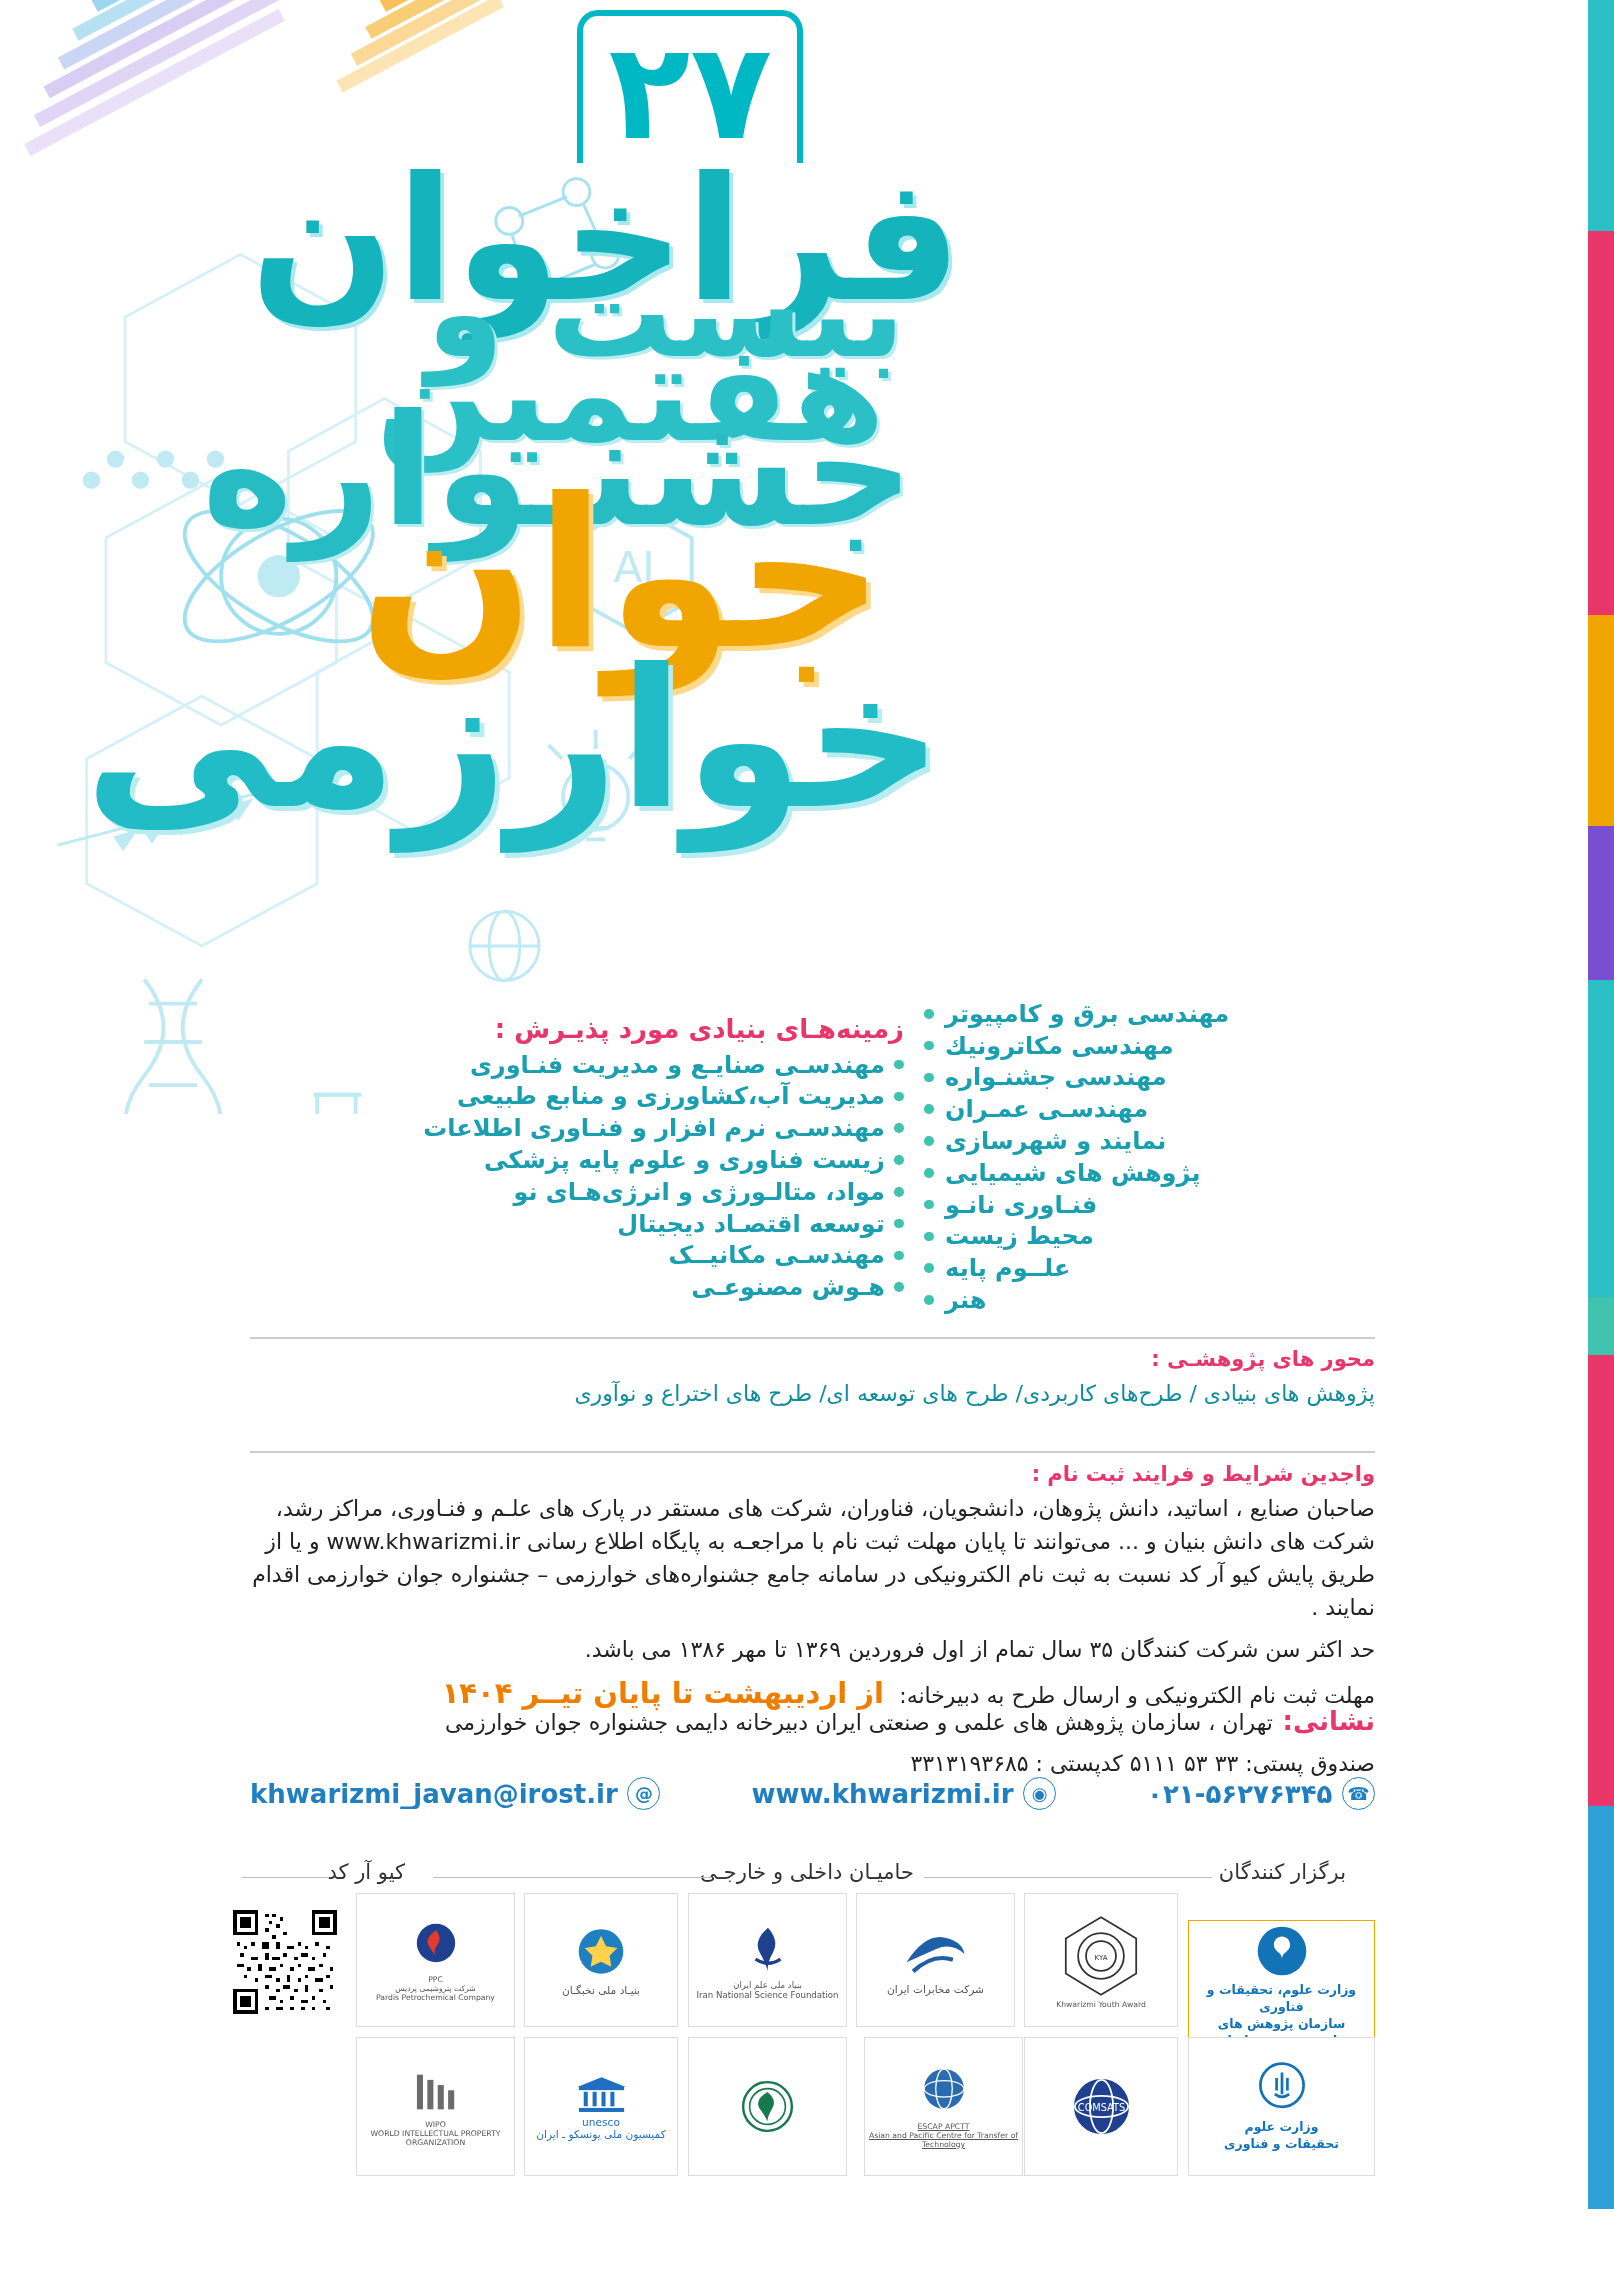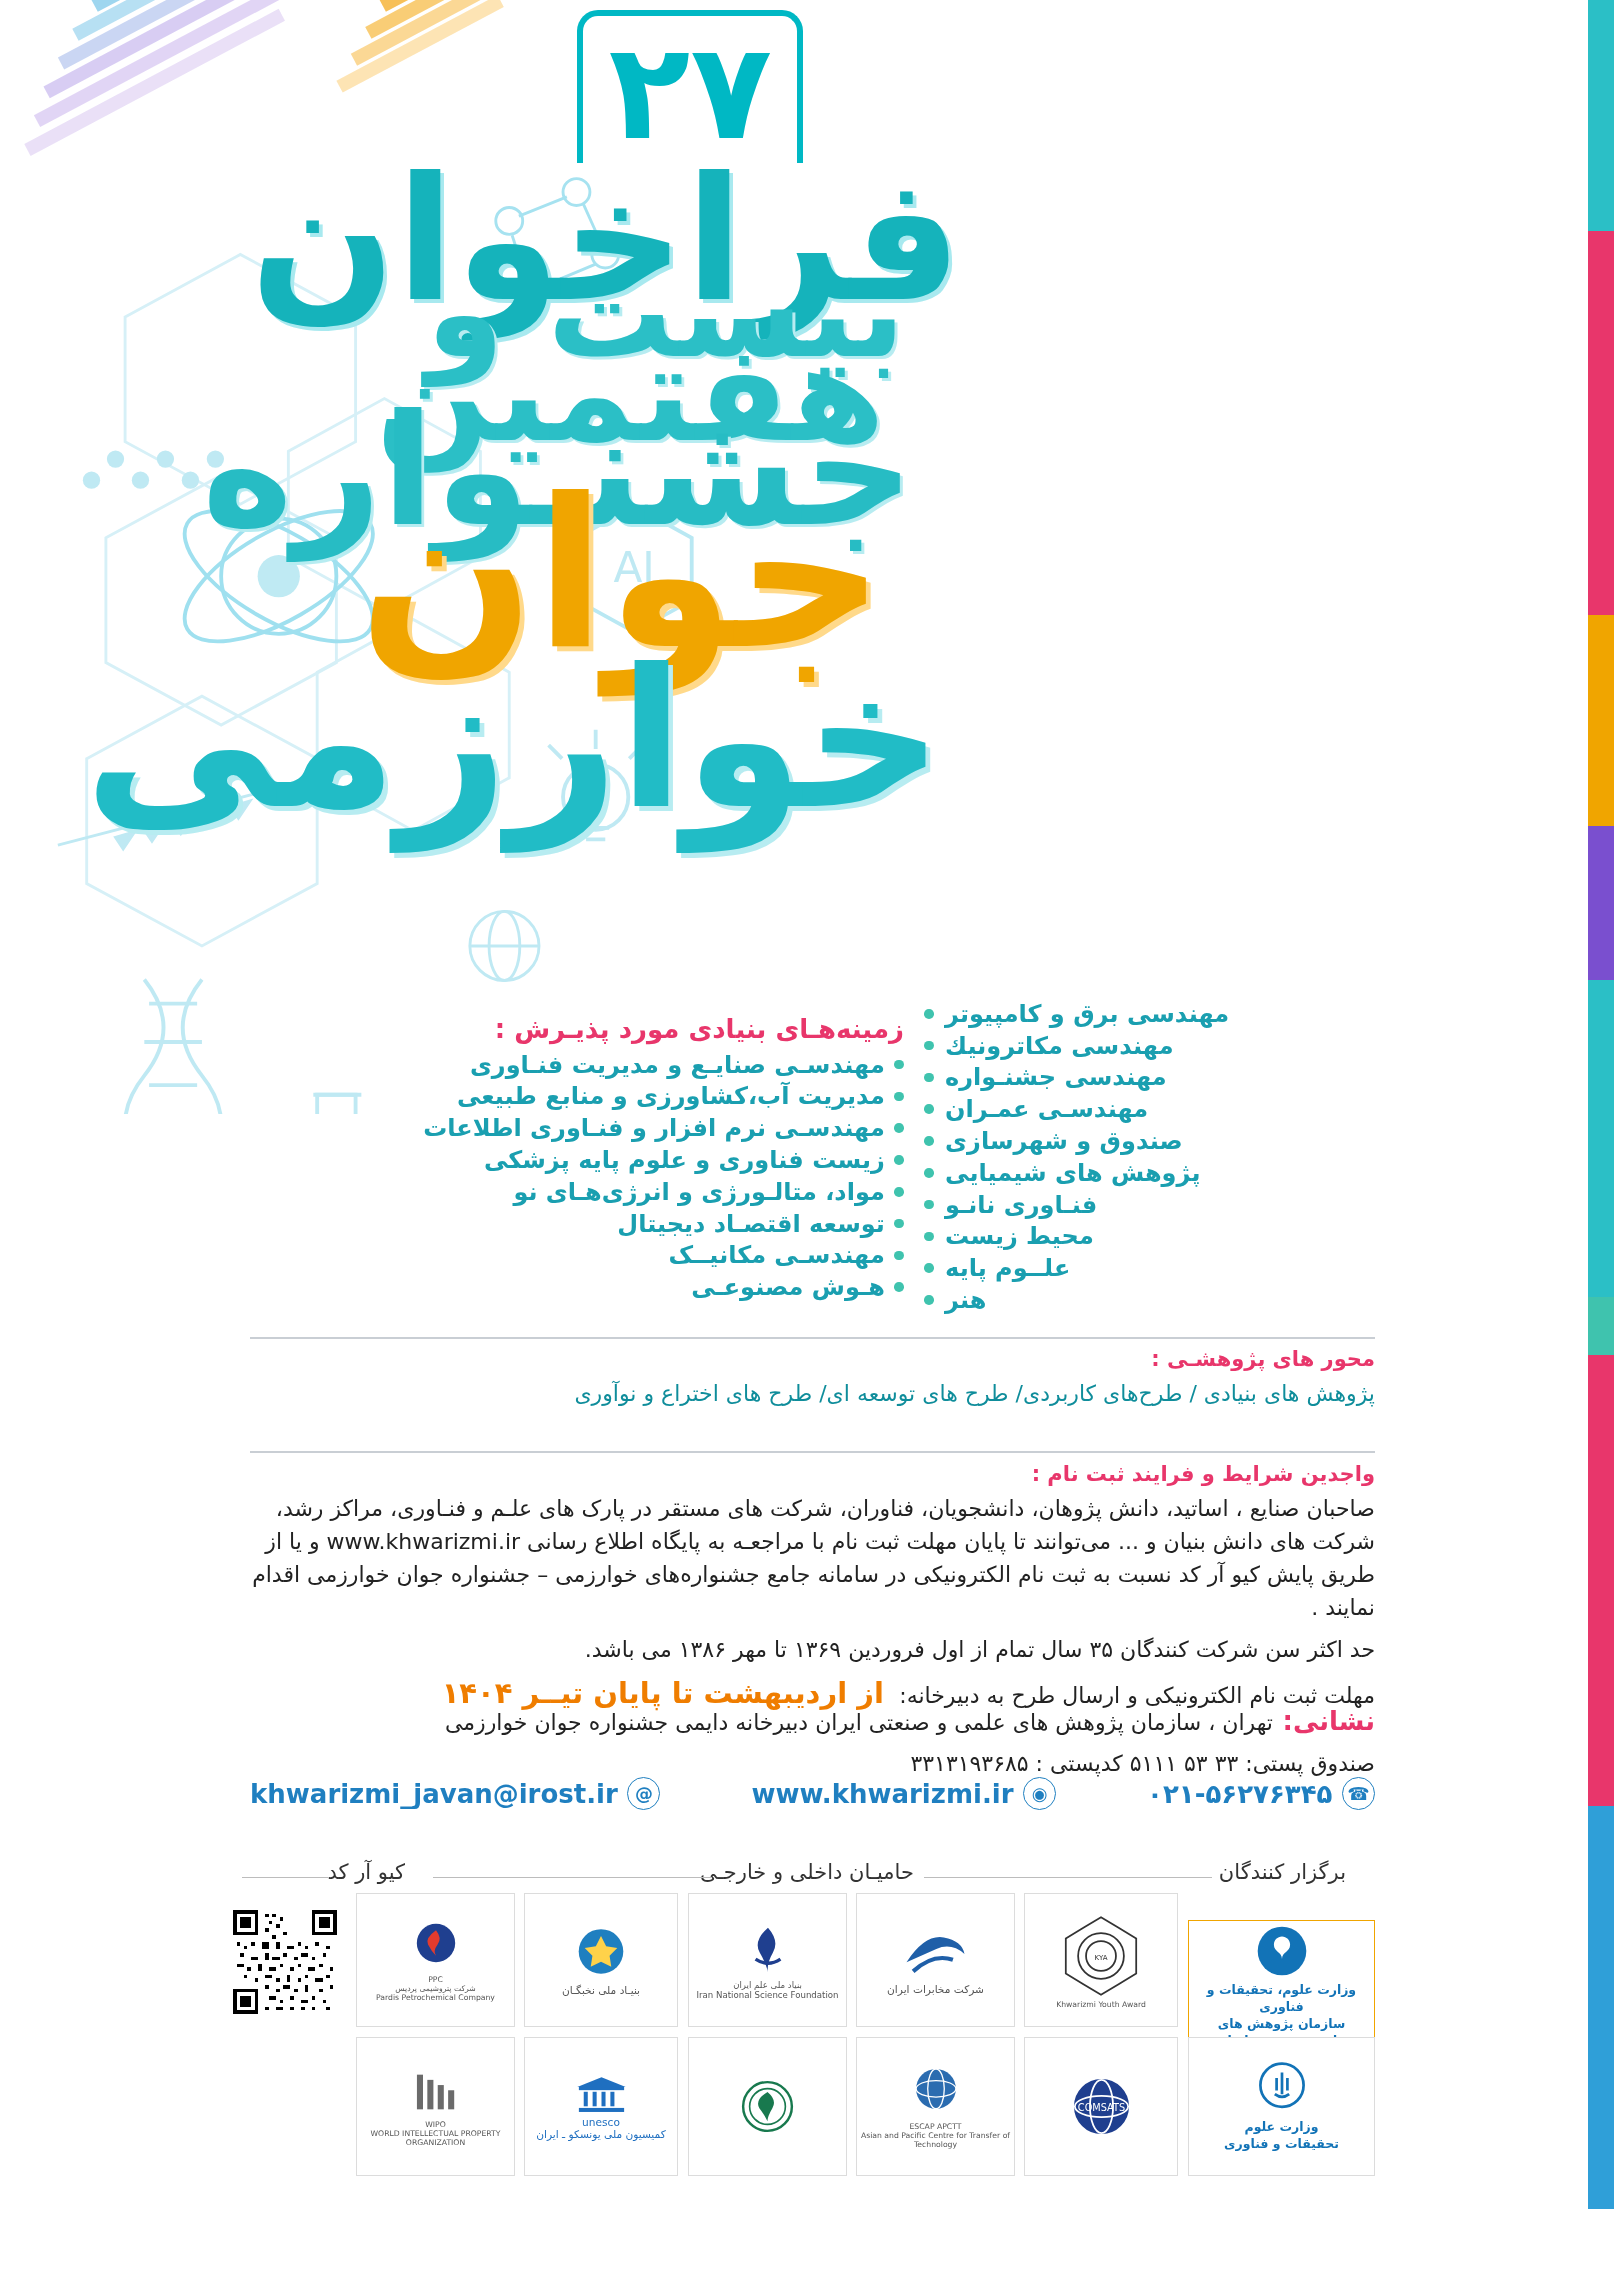--- a/index.html
+++ b/index.html
@@ -302,21 +302,21 @@
       </div>
     <div class="field-li2">
       <span>مهندسی جشنـواره</span>
       <span class="bulletdot2"></span>
       </div>
     <div class="field-li2">
       <span>مهندسـی عمـران</span>
       <span class="bulletdot2"></span>
       </div>
     <div class="field-li2">
-      <span>صندوق و شهرسازی</span>
+      <span>نمایند و شهرسازی</span>
       <span class="bulletdot2"></span>
       </div>
     <div class="field-li2">
       <span>پژوهش های شیمیایی</span>
       <span class="bulletdot2"></span>
       </div>
     <div class="field-li2">
       <span>فنـاوری نانـو</span>
       <span class="bulletdot2"></span>
       </div>
@@ -534,21 +534,21 @@
     <div class="logo-box logo-row2" style="right:197px; width:154px;">
       <svg width="71" height="71" viewBox="0 0 80 80" style="font-size:10px">
         <circle cx="40" cy="40" r="30" fill="#1f3f8f"></circle>
         <circle cx="40" cy="40" r="30" fill="none" stroke="#1f3f8f" stroke-width="2"></circle>
         <ellipse cx="40" cy="40" rx="30" ry="12" fill="none" stroke="#fff" stroke-width="2"></ellipse>
         <ellipse cx="40" cy="40" rx="13" ry="30" fill="none" stroke="#fff" stroke-width="2"></ellipse>
         <text x="40" y="45" font-size="11" fill="#fff" text-anchor="middle" font-family="DejaVu Sans">COMSATS</text>
       </svg>
     </div>
 
-    <div class="logo-box logo-row2" style="right:360px; width:159px;">
+    <div class="logo-box logo-row2" style="right:352px; width:159px;text-decoration:underline;">
       <svg width="58" height="58" viewBox="0 0 70 70">
         <circle cx="35" cy="30" r="24" fill="#2b6cb0"></circle>
         <ellipse cx="35" cy="30" rx="24" ry="10" fill="none" stroke="#fff" stroke-width="1.6"></ellipse>
         <ellipse cx="35" cy="30" rx="10" ry="24" fill="none" stroke="#fff" stroke-width="1.6"></ellipse>
       </svg>
       <div style="font-size:7.7px; white-space:pre-line;">ESCAP APCTT
 Asian and Pacific Centre for Transfer of Technology</div>
     </div>
 
     <div class="logo-box logo-row2" style="right:528px; width:159px;">

